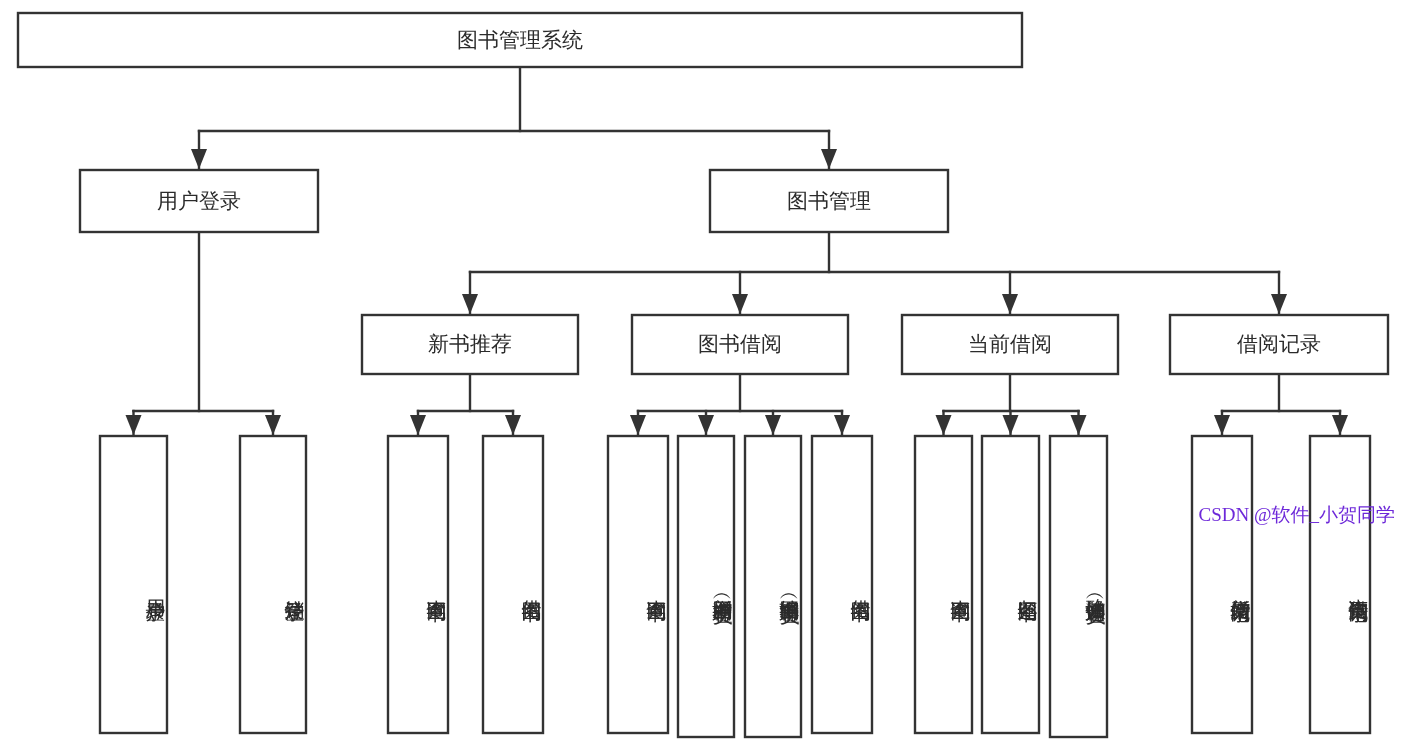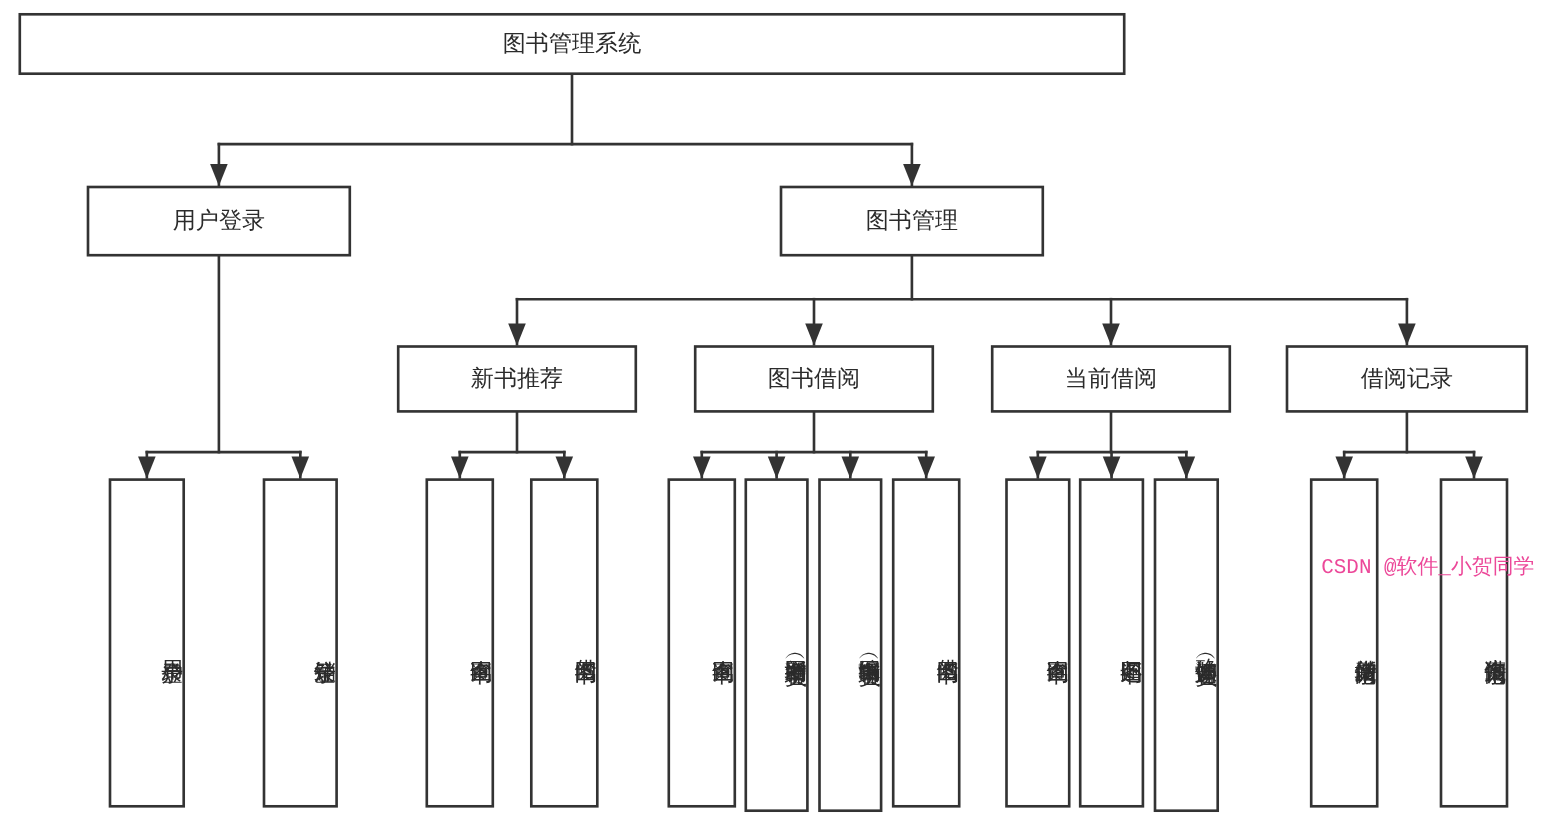--- a/index.html
+++ b/index.html
@@ -61,23 +61,23 @@
     white-space: nowrap;
     pointer-events: none;
     display: flex;
     align-items: flex-start;
     justify-content: center;
   }
   .watermark {
     position: absolute;
     right: 10px;
     bottom: 6px;
-    font-family: Liberation Mono, monospace;
+    font-family: Liberation Serif, serif;
     font-size: 19px;
-    color: #ec4899;
+    color: #6d28d9;
     white-space: nowrap;
     user-select: none;
   }
 </style>
 </head>
 <body>
 
 <div id="diagram-root">
 
   <svg class="tree-canvas" viewBox="0 0 1405 747">

